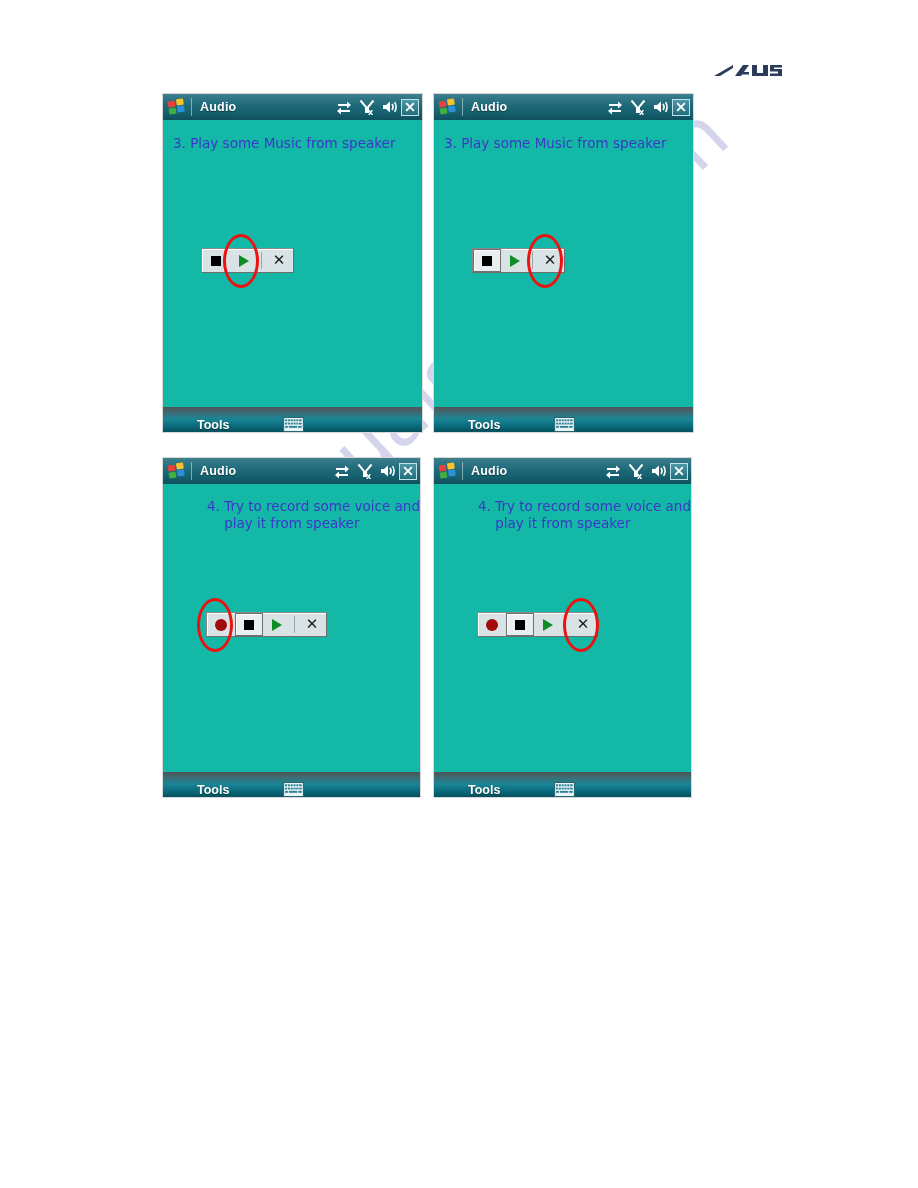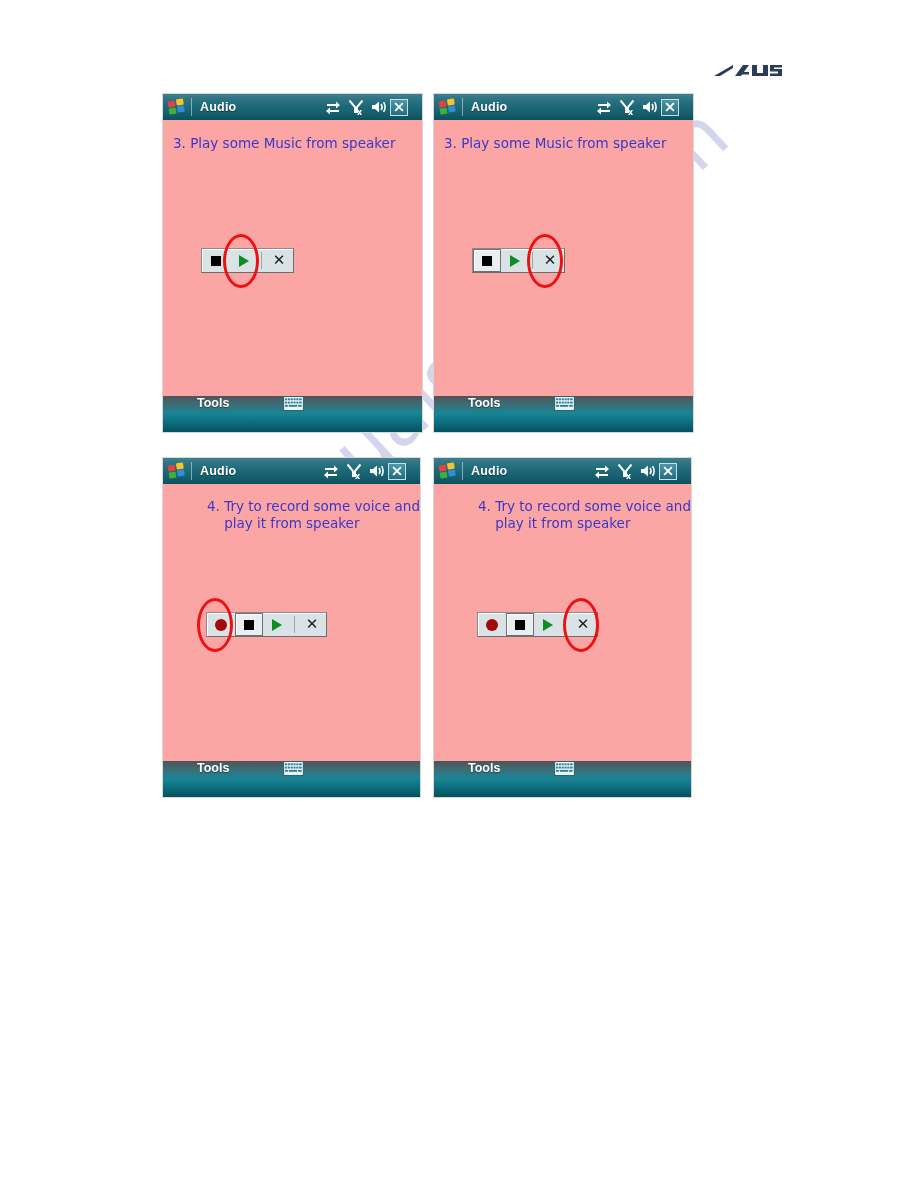--- a/index.html
+++ b/index.html
@@ -64,21 +64,21 @@
 
   
   .titlebar {
     position: relative;
     height: 26px;
     background: linear-gradient(to bottom,
                 #3f7f8f 0%, #2f7585 18%, #1d6877 48%,
                 #16606f 72%, #0e4f5d 100%);
     display: flex;
     align-items: center;
-    padding: 0 14px 0 4px;
+    padding: 0 3px 0 4px;
     box-sizing: border-box;
   }
   .win-logo {
     width: 19px; height: 18px;
     position: relative;
     flex: 0 0 auto;
     margin-right: 5px;
   }
   .title-sep {
     width: 1px; height: 18px;
@@ -111,21 +111,21 @@
     display: flex;
     align-items: center;
     justify-content: center;
     flex: 0 0 auto;
   }
 
   
   .client {
     position: relative;
     height: calc(100% - 26px - 25px);
-    background: #fca5a5;
+    background: #14b8a6;
     overflow: hidden;
   }
   .instruction {
     position: absolute;
     left: 10px;
     top: 15px;
     color: #3b38c8;
     font-size: 13.5px;
     font-family: "DejaVu Sans", sans-serif;
     line-height: 17px;
@@ -200,26 +200,26 @@
     border: 3px solid #ee1111;
     border-radius: 50%;
     box-sizing: border-box;
     pointer-events: none;
   }
 
   
   .bottombar {
     position: absolute;
     left: 0; right: 0; bottom: 0;
-    height: 36px;
+    height: 25px;
     background: linear-gradient(to bottom,
                 #4f5456 0%, #3d6c74 22%, #1a8596 48%,
                 #0c6f80 72%, #05505e 100%);
     display: flex;
-    align-items: flex-start;
+    align-items: flex-end;
   }
   .tools-label {
     color: #ffffff;
     font-size: 12.5px;
     font-weight: bold;
     margin-left: 34px;
     text-shadow: 0 1px 1px rgba(0,0,0,.4);
     font-family: "Liberation Sans", sans-serif;
   }
   .kb-icon {

